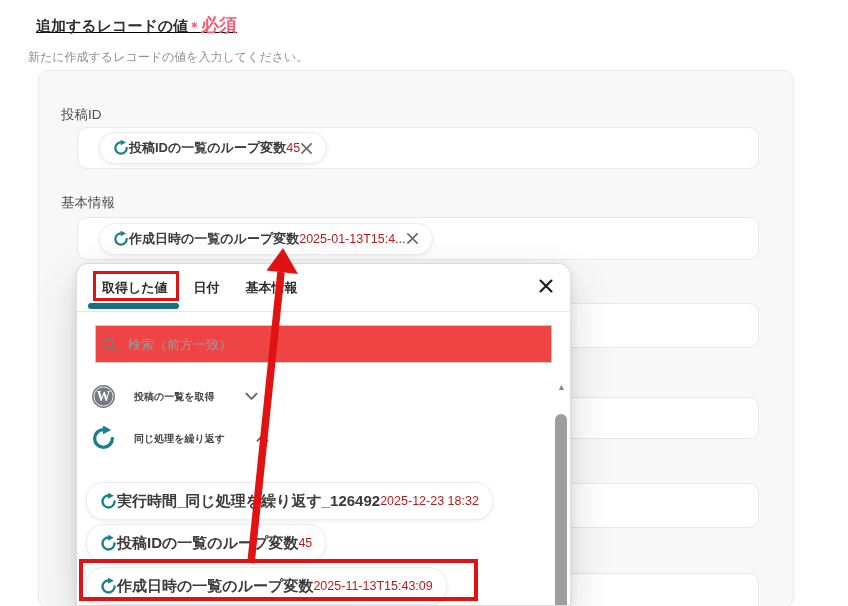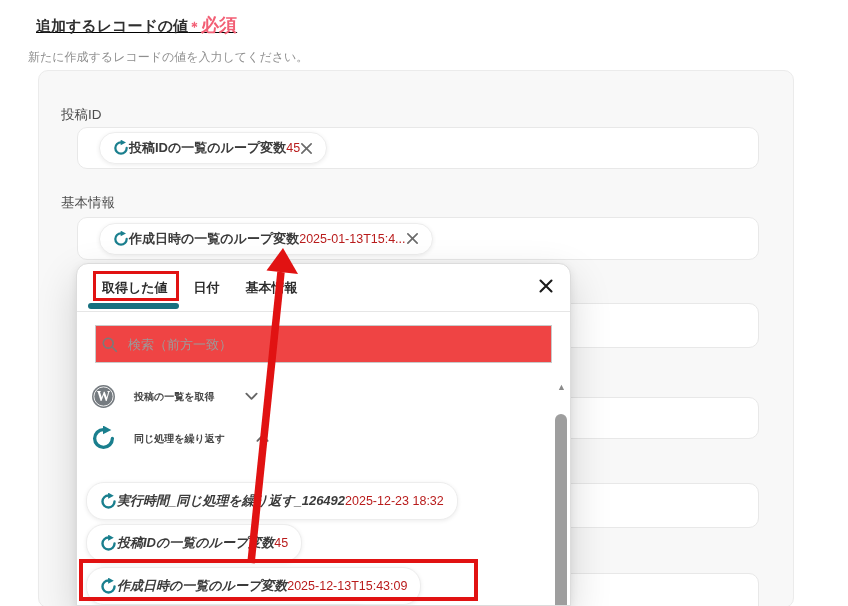--- a/index.html
+++ b/index.html
@@ -42,21 +42,21 @@
   .popup-close{position:absolute;right:16px;top:14px;cursor:pointer;display:inline-flex;}
   .searchbox{margin:13px 18px 0;height:38px;border:1px solid #c9c9c9;border-radius:0;
              display:flex;align-items:center;padding:0 5px;gap:8px;box-sizing:border-box;background:#ef4444;}
   .search-input{border:none;outline:none;flex:1;font-size:13px;color:#333;background:transparent;
                 font-family:"Liberation Sans",sans-serif;}
   .search-input::placeholder{color:#9b9b9b;}
   .section-row{position:absolute;left:14px;display:flex;align-items:center;gap:18px;height:25px;cursor:pointer;}
   .section-label{font-size:10px;font-weight:600;color:#454545;}
   .section-chevron{margin-left:13px;display:inline-flex;}
   .list-chip{position:absolute;left:9px;height:36px;border-radius:18px;cursor:pointer;}
-  .list-chip .chip-name{font-size:13px;font-style:italic;}
+  .list-chip .chip-name{font-size:15px;}
   .scroll-up{position:absolute;right:4px;top:119px;font-size:9px;color:#8a8a8a;line-height:1;cursor:pointer;}
   .scroll-thumb{position:absolute;right:3px;top:150px;width:12px;height:200px;background:#9e9e9e;
                 border-radius:7px;cursor:grab;}
 
   
   .anno{position:absolute;z-index:30;pointer-events:none;box-sizing:border-box;}
   .anno-tab{left:93px;top:271px;width:86px;height:30px;border:3px solid #e11212;}
   .anno-chip{left:79px;top:559px;width:399px;height:42px;border:4px solid #e11212;}
   .anno-arrow{left:0;top:0;width:848px;height:606px;}
 </style>
@@ -179,21 +179,21 @@
       <span class="chip-name">投稿IDの一覧のループ変数</span>
       <span class="chip-value">45</span>
     </div>
 
     <div class="chip list-chip" style="top:303px;">
       <svg width="17" height="17" viewBox="0 0 24 24">
         <path d="M20.5 12 A8.5 8.5 0 1 1 12 3.5" fill="none" stroke="#1a7f8e" stroke-width="3.4" stroke-linecap="round"></path>
         <polygon points="11.5,-0.5 11.5,8 19.5,3.75" fill="#1a7f8e"></polygon>
       </svg>
       <span class="chip-name">作成日時の一覧のループ変数</span>
-      <span class="chip-value">2025-12-13T15:43:09</span>
+      <span class="chip-value">2025-11-13T15:43:09</span>
     </div>
 
     <div class="chip list-chip" style="top:341px;width:260px;"></div>
 
     <div class="scroll-up">▲</div>
     <div class="scroll-thumb"></div>
   </div>
 
   <div class="anno anno-tab"></div>
   <div class="anno anno-chip"></div>

